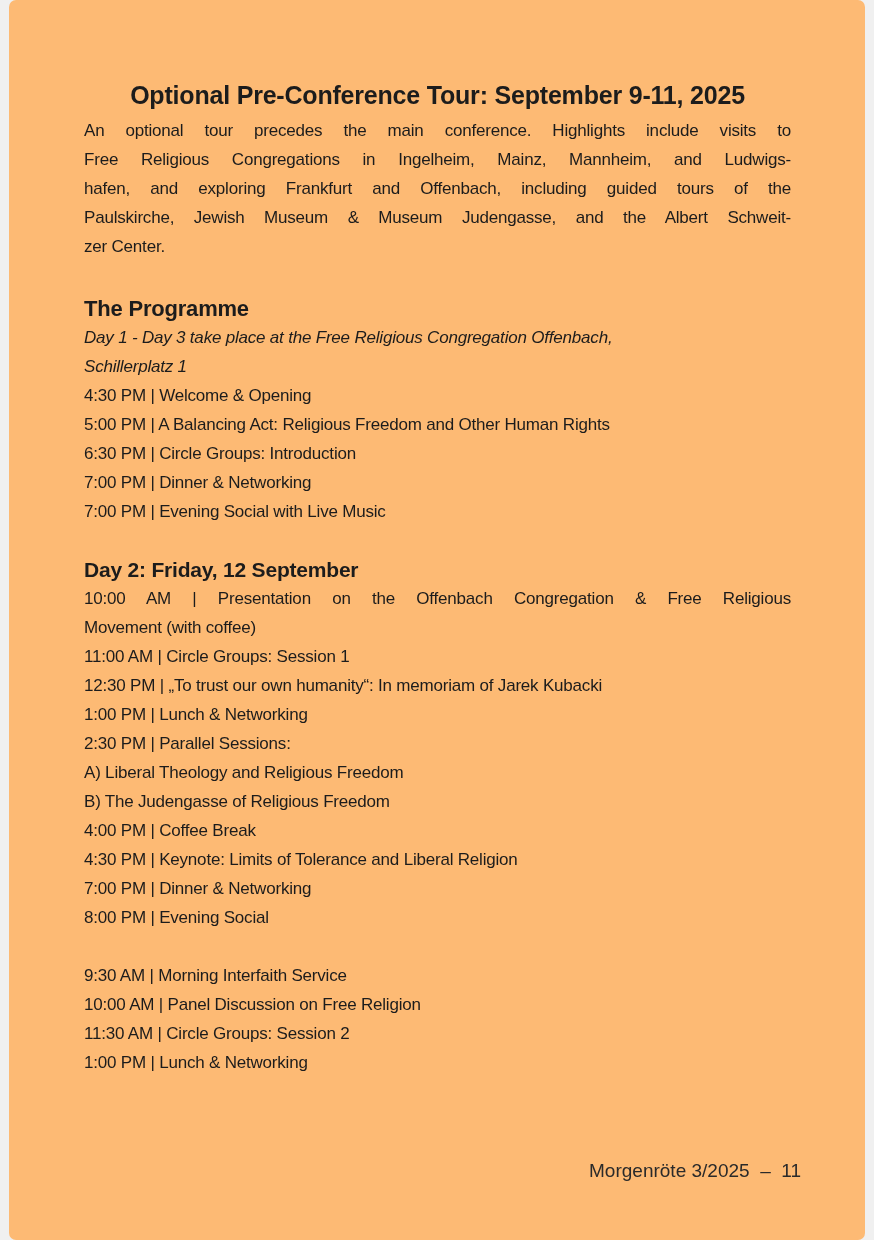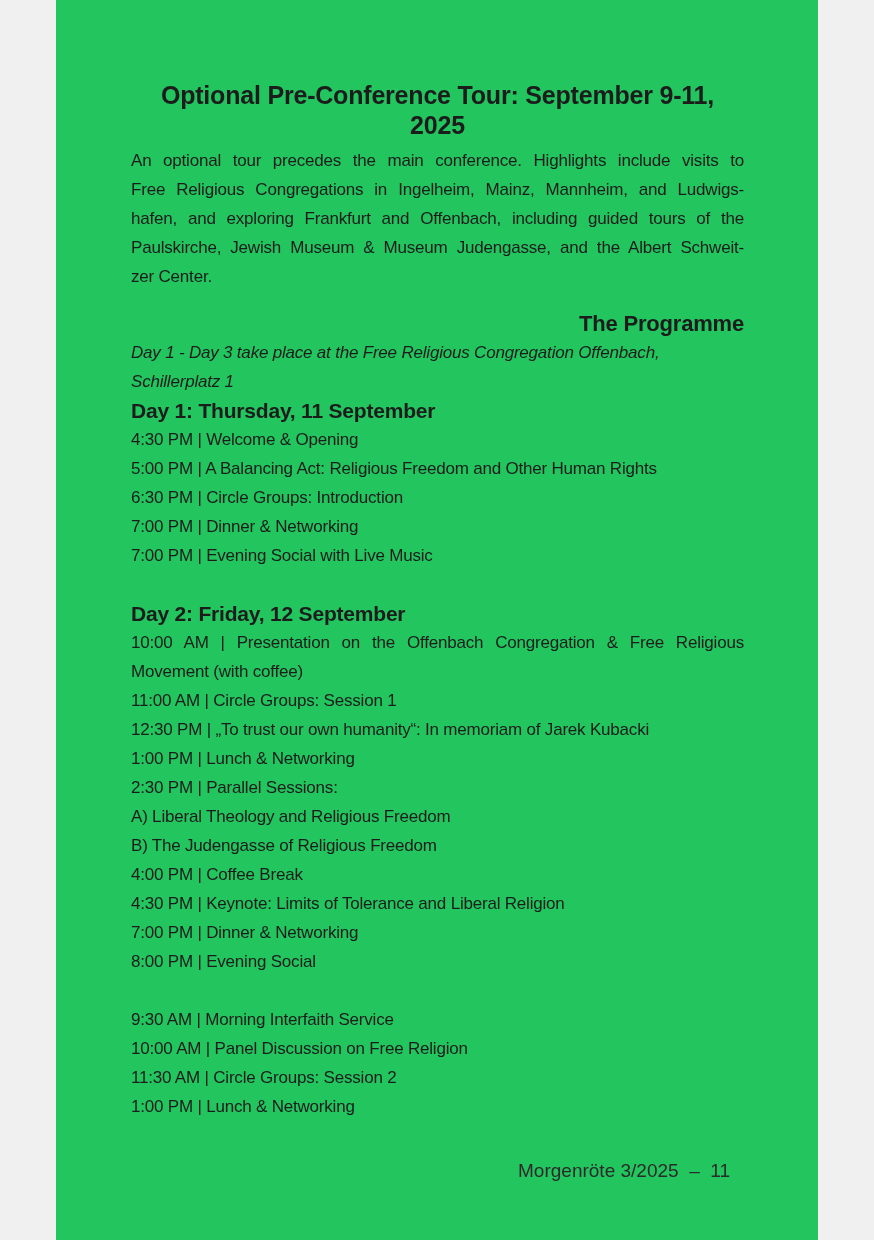--- a/index.html
+++ b/index.html
@@ -1,27 +1,28 @@
 <!DOCTYPE html>
 <html><head>
 <meta charset="utf-8">
 <style>
   html, body { margin: 0; padding: 0; background: #f0f0f0; }
   .page {
     position: relative;
-    width: 762px;
+    width: 856px;
     height: 1240px;
     margin: 0 auto;
-    background: #22c55e;
+    background: #fdba74;
     overflow: hidden;
     font-family: "Liberation Sans", sans-serif;
     color: #1c1c1c;
     box-sizing: border-box;
     padding: 80px 74px 0 75px;
     letter-spacing: -0.2px;
+    border-radius: 7px;
   }
   .title {
     font-size: 25px;
     font-weight: bold;
     text-align: center;
     margin: 0 0 6px 0;
     line-height: 30px;
     letter-spacing: -0.2px;
   }
   .line {
@@ -30,35 +31,35 @@
     white-space: nowrap;
   }
   .justify {
     white-space: normal;
     text-align: justify;
     text-align-last: justify;
   }
   .programme-heading {
     font-size: 22px;
     font-weight: bold;
-    text-align: right;
-    margin: 18px 0 0 0;
+    text-align: left;
+    margin: 33px 0 0 0;
     line-height: 29px;
   }
   .venue-note .line { font-style: italic; }
   .day-block { margin-top: 0; }
   .day-block + .day-block { margin-top: 29px; }
   .day-heading {
     font-size: 21px;
     font-weight: bold;
     line-height: 29px;
   }
   .footer {
     position: absolute;
-    right: 88px;
+    right: 64px;
     bottom: 36px;
     font-size: 19px;
     color: #2a2a2a;
     white-space: pre;
     letter-spacing: 0;
   }
 </style>
 </head>
 <body>
 
@@ -75,21 +76,20 @@
 
   <h2 class="programme-heading">The Programme</h2>
 
   <div class="venue-note">
       <div class="line">Day 1 - Day 3 take place at the Free Religious Congregation Offenbach,</div>
       <div class="line">Schillerplatz 1</div>
     </div>
 
   <div id="days">
       <div class="day-block">
-        <div class="day-heading">Day 1: Thursday, 11 September</div>
         <div class="line">4:30 PM | Welcome &amp; Opening</div>
         <div class="line">5:00 PM | A Balancing Act: Religious Freedom and Other Human Rights</div>
         <div class="line">6:30 PM | Circle Groups: Introduction</div>
         <div class="line">7:00 PM | Dinner &amp; Networking</div>
         <div class="line">7:00 PM | Evening Social with Live Music</div>
       </div>
       <div class="day-block">
         <div class="day-heading">Day 2: Friday, 12 September</div>
         <div class="line justify">10:00 AM | Presentation on the Offenbach Congregation &amp; Free Religious</div>
         <div class="line">Movement (with coffee)</div>

